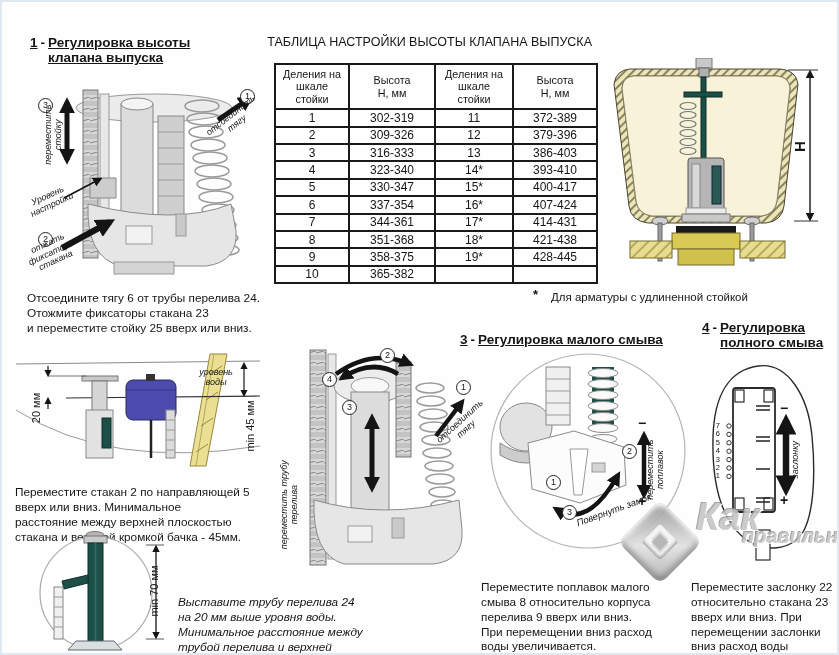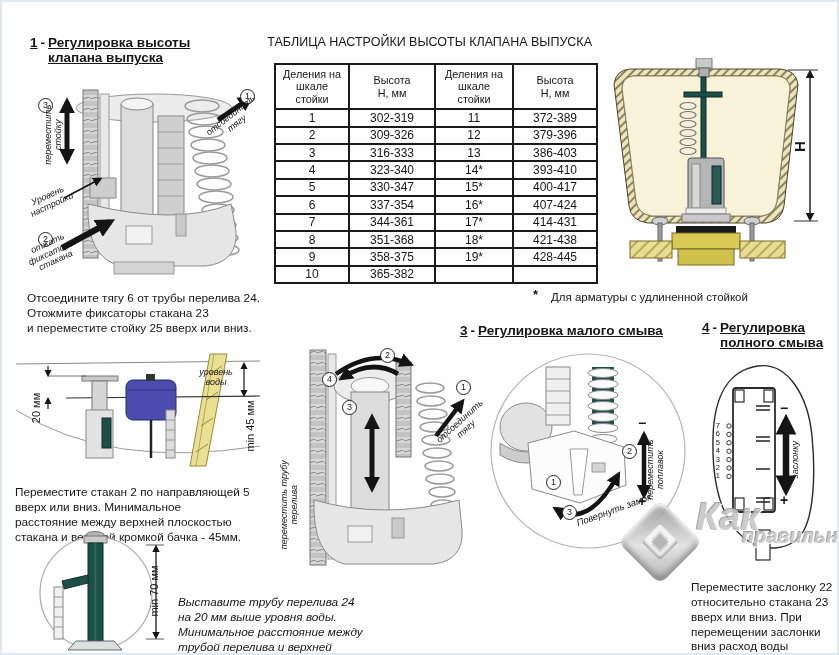--- a/index.html
+++ b/index.html
@@ -349,21 +349,21 @@
     </svg>
     <div class="circ" style="left:96px;top:8px;">2</div>
     <div class="circ" style="left:38px;top:32px;">4</div>
     <div class="circ" style="left:58px;top:60px;">3</div>
     <div class="circ" style="left:172px;top:40px;">1</div>
     <div class="dl" style="left:150px;top:76px;width:58px;transform:rotate(-42deg);">отсоединить
 тягу</div>
     <div class="dl" style="left:-54px;top:155px;width:120px;transform:rotate(-90deg);">переместить трубу перелива</div>
   </div>
 
-  <div class="abs hd" style="left:458px;top:321px;">
+  <div class="abs hd" style="left:458px;top:330px;">
     <span class="n">3</span><span class="s">-</span><span class="t">Регулировка малого смыва</span>
   </div>
   <div class="diagram" style="left:474px;top:345px;width:210px;height:215px;">
     <svg width="210" height="215" viewBox="0 0 210 215">
       <circle cx="112" cy="104" r="97" fill="#fff" stroke="#b5b5b5" stroke-width="1.2"></circle>
       <ellipse cx="50" cy="80" rx="26" ry="24" fill="#e2e2e2" stroke="#8a8a8a"></ellipse>
       <path d="M24,96 Q50,114 76,96 L76,108 Q50,124 24,108 Z" fill="#cdcdcd" stroke="#888"></path>
       <rect x="70" y="20" width="24" height="58" fill="#f0f0f0" stroke="#888"></rect>
       <g stroke="#9a9a9a" stroke-width="1">
           <line x1="70" y1="32" x2="94" y2="32"></line>
@@ -390,20 +390,25 @@
       <line x1="168" y1="88" x2="168" y2="148" stroke="#141414" stroke-width="4.5" marker-start="url(#ah)" marker-end="url(#ah)"></line>
     </svg>
     <div class="circ" style="left:70px;top:128px;">1</div>
     <div class="circ" style="left:86px;top:158px;">3</div>
     <div class="circ" style="left:146px;top:97px;">2</div>
     <div class="dl" style="left:98px;top:158px;width:80px;font-size:9.5px;transform:rotate(-20deg);">Повернуть замок</div>
     <div class="pm" style="left:162px;top:68px;">−</div>
     <div class="pm" style="left:162px;top:146px;">+</div>
     <div class="dl" style="left:130px;top:113px;width:100px;transform:rotate(-90deg);">переместить поплавок</div>
   </div>
+  <div class="abs bt" style="left:479px;top:566px;width:210px;">Переместите поплавок малого
+смыва 8 относительно корпуса
+перелива 9 вверх или вниз.
+При перемещении вниз расход
+воды увеличивается.</div>
 
   <div class="abs hd" style="left:700px;top:318px;">
     <span class="n">4</span><span class="s">-</span><span class="t">Регулировка
 полного смыва</span>
   </div>
   <div class="diagram" style="left:698px;top:358px;width:140px;height:205px;">
     <svg width="140" height="205" viewBox="0 0 140 205">
       <path d="M58,6 C30,10 14,34 13,78 C12,122 20,158 44,178 C64,194 92,190 103,172 C113,155 116,118 112,76 C108,36 88,2 58,6 Z" fill="#fff" stroke="#2a2a2a" stroke-width="1.4"></path>
       <rect x="56" y="170" width="14" height="30" fill="#fff" stroke="#2a2a2a" stroke-width="1.2"></rect>
       <rect x="33" y="28" width="42" height="124" rx="3" fill="#fff" stroke="#2a2a2a" stroke-width="1.8"></rect>

